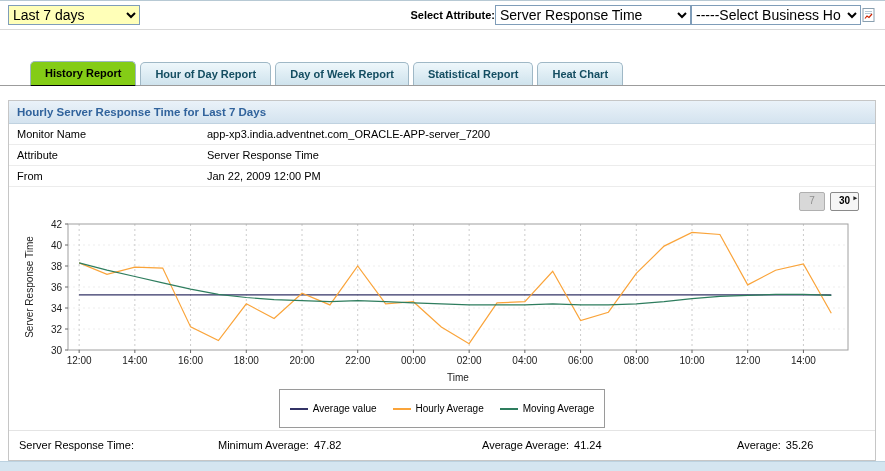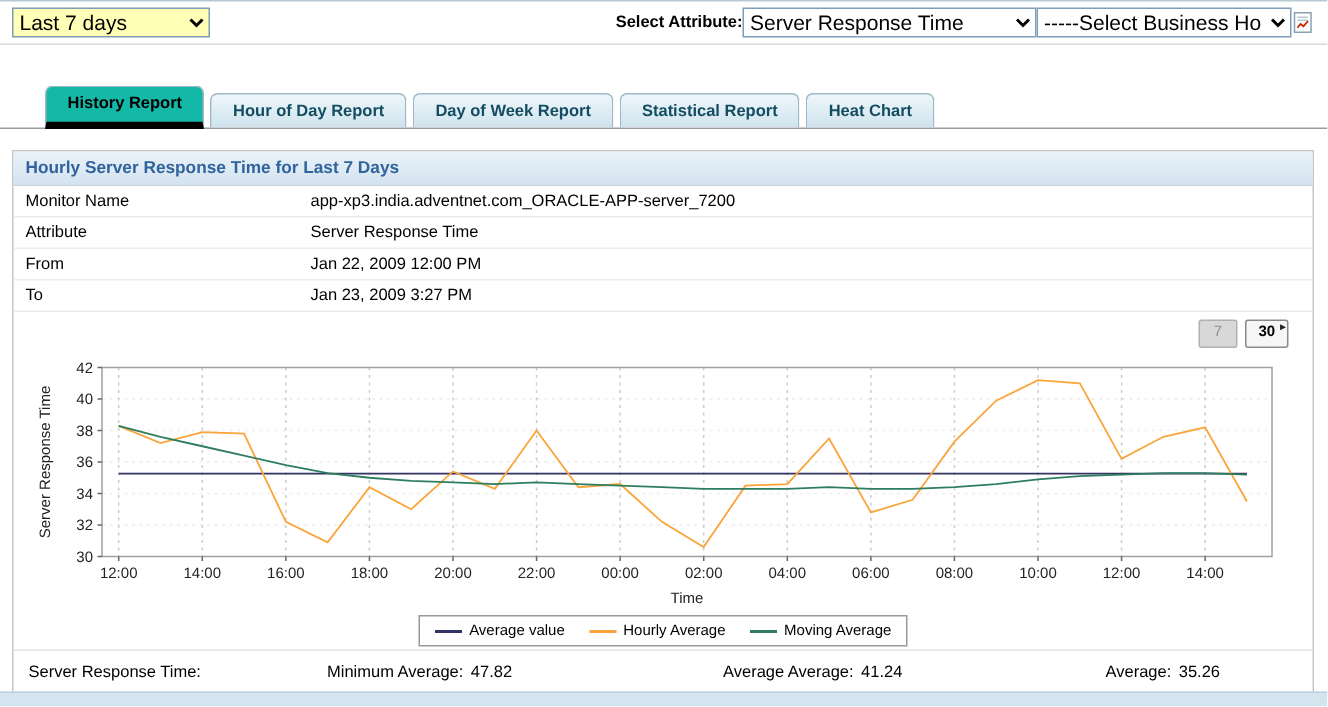--- a/index.html
+++ b/index.html
@@ -28,21 +28,21 @@
     display:flex;align-items:flex-end;border-bottom:1px solid #9c9c9c;
     padding-left:30px;box-sizing:border-box;
   }
   .tab{
     display:inline-block;padding:5px 14px;margin-right:4px;
     background:linear-gradient(#eef7fb,#cfe3ed);
     border:1px solid #9fb8c6;border-bottom:none;border-radius:5px 5px 0 0;
     font-weight:bold;color:#144d61;cursor:pointer;white-space:nowrap;
   }
   .tab.active{
-    background:#14b8a6;color:#000;margin-bottom:-1px;border-bottom:5px solid #000000;
+    background:#84cc16;color:#000;margin-bottom:-1px;border-bottom:1px solid #000000;
     padding-bottom:6px;
   }
   
   .panel{
     position:absolute;top:100px;left:8px;width:868px;box-sizing:border-box;
     border:1px solid #c6c6c6;background:#fff;
   }
   .panel-header{
     background:linear-gradient(#eaf2f9,#d4e3ef);
     border-bottom:1px solid #c0d2e0;color:#31639c;font-weight:bold;
@@ -59,21 +59,21 @@
   .btn-30{
     width:27px;height:17px;line-height:16px;text-align:center;font-size:10px;font-weight:bold;
     background:#f6f6f6;border:1px solid #8a8a8a;color:#000;border-radius:2px;cursor:pointer;
     position:relative;
   }
   .btn-30 .btn-arrow{position:absolute;top:-3px;right:1px;font-size:7px;color:#222;}
   .chart-wrap{padding:4px 8px 0 8px;}
   .chart-wrap svg{display:block;margin:0 auto;}
   .legend{
     width:max-content;margin:3px auto 2px;border:1px solid #9a9a9a;background:#fff;
-    padding:4px 10px;display:flex;gap:16px;align-items:center;font-size:10px;
+    padding:13px 10px;display:flex;gap:16px;align-items:center;font-size:10px;
   }
   .legend-item{display:flex;align-items:center;gap:5px;}
   .legend-swatch{width:18px;height:2px;display:inline-block;}
   .summary{
     display:flex;align-items:center;padding:8px 10px 9px;border-top:1px solid #e4e4e4;gap:27px;
   }
   .summary .s-name{width:172px;flex:none;}
   .summary .s-item{flex:none;}
   .summary .s-min{width:237px;}
   .summary .s-max{width:228px;}
@@ -126,24 +126,20 @@
     <span class="field-label">Monitor Name</span>
     <span class="field-value">app-xp3.india.adventnet.com_ORACLE-APP-server_7200</span>
   </div>
   <div class="field-row">
     <span class="field-label">Attribute</span>
     <span class="field-value">Server Response Time</span>
   </div>
   <div class="field-row">
     <span class="field-label">From</span>
     <span class="field-value">Jan 22, 2009 12:00 PM</span>
-  </div>
-  <div class="field-row">
-    <span class="field-label">To</span>
-    <span class="field-value">Jan 23, 2009 3:27 PM</span>
   </div>
 
   <div class="range-buttons">
     <span class="btn-7">7</span>
     <span class="btn-30"><span>30</span><span class="btn-arrow">▸</span></span>
   </div>
 
   <div class="chart-wrap">
     <svg id="chart-svg" width="840" height="170">
         <rect x="46" y="8" width="780" height="126" fill="#ffffff"></rect>

